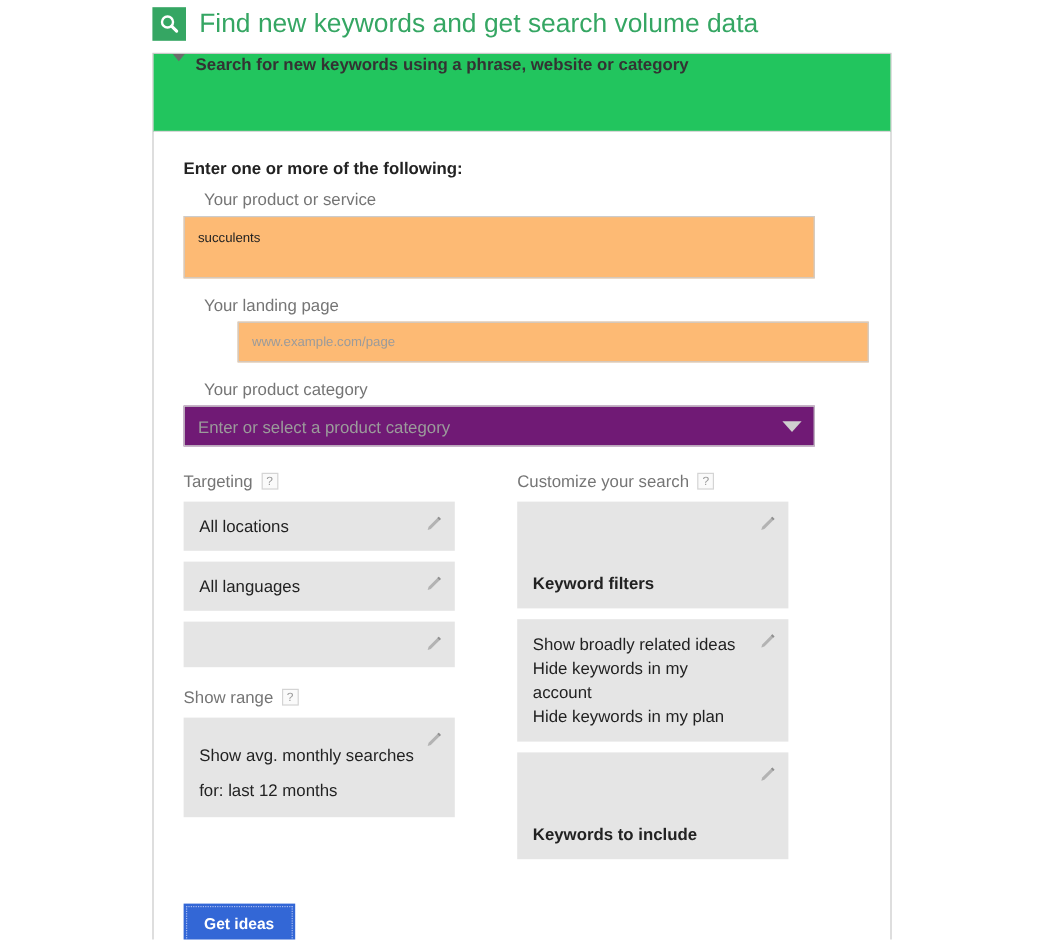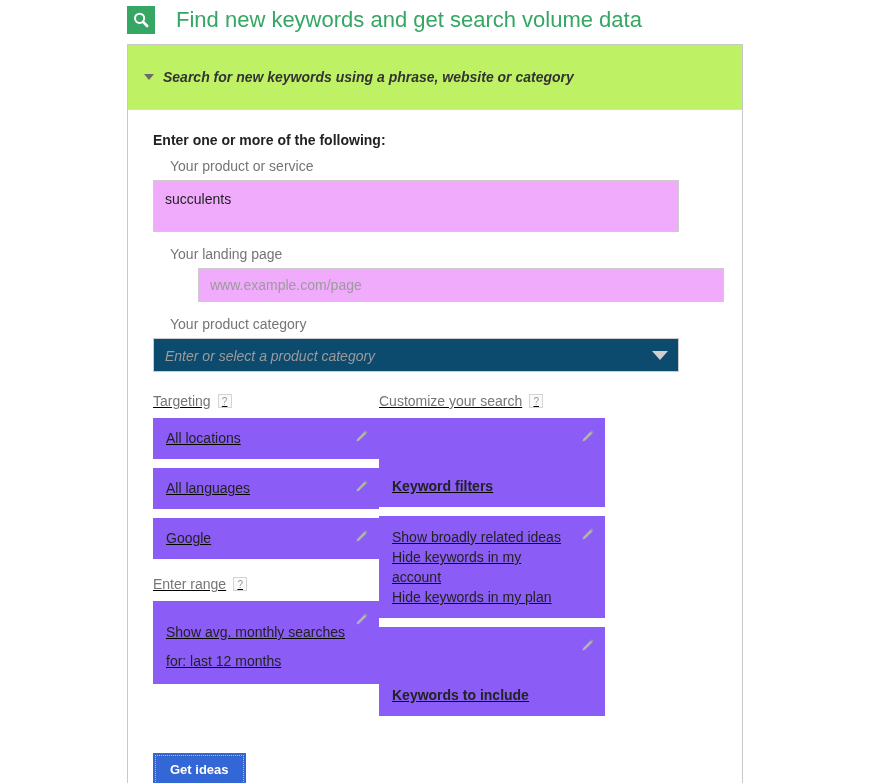--- a/index.html
+++ b/index.html
@@ -16,21 +16,21 @@
     overflow: hidden;
   }
 
   
   .page-title-row {
     position: absolute;
     left: 127px;
     top: 6px;
     display: flex;
     align-items: center;
-    gap: 21px;
+    gap: 11px;
   }
   .search-badge {
     width: 28px;
     height: 28px;
     background: #35a663;
     display: flex;
     align-items: center;
     justify-content: center;
     flex: 0 0 auto;
   }
@@ -48,27 +48,25 @@
     position: absolute;
     left: 127px;
     top: 44px;
     width: 616px;
     border: 1px solid #c9c9c9;
     background: #ffffff;
     box-sizing: border-box;
   }
   .panel-header {
     height: 65px;
-    background: #bef264;
+    background: #22c55e;
     border-bottom: 1px solid #d8d8d8;
     display: flex;
-    align-items: center;
     padding-left: 16px;
     box-sizing: border-box;
-    font-style: italic;
   }
   .caret-down {
     width: 0; height: 0;
     border-left: 5px solid transparent;
     border-right: 5px solid transparent;
     border-top: 6px solid #6b6b6b;
     margin-right: 9px;
     flex: 0 0 auto;
   }
   .panel-header-title {
@@ -93,60 +91,59 @@
     font-size: 14px;
     color: #757575;
     margin: 0 0 6px 17px;
   }
   .field-block { margin-bottom: 14px; }
 
   .textbox {
     width: 526px;
     box-sizing: border-box;
     border: 1px solid #cccccc;
-    background: #f0abfc;
+    background: #fdba74;
     font-family: "Liberation Sans", sans-serif;
-    font-size: 14px;
+    font-size: 11px;
     color: #222222;
     padding: 9px 11px;
     outline: none;
     display: block;
   }
   .textbox.tall { height: 52px; resize: none; line-height: 18px; }
   .textbox.single { height: 34px; line-height: 16px; margin-left: 45px; }
   .textbox::placeholder { color: #9b9b9b; }
 
   .select-wrap { position: relative; width: 526px; }
   .select-box {
     width: 526px;
     height: 34px;
     box-sizing: border-box;
     border: 1px solid #cccccc;
-    background: #0c4a6e;
+    background: #701a75;
     font-size: 14px;
     color: #9b9b9b;
     padding: 8px 22px 8px 11px;
     line-height: 18px;
-    font-style: italic;
   }
   .select-arrow {
     position: absolute;
     right: 11px;
     top: 13px;
     width: 0; height: 0;
     border-left: 8px solid transparent;
     border-right: 8px solid transparent;
     border-top: 9px solid #cfcfcf;
   }
 
   
   .columns {
     display: flex;
     margin-top: 20px;
-    text-decoration: underline;
+    gap: 52px;
   }
   .col { width: 226px; }
 
   .col-heading {
     display: flex;
     align-items: center;
     gap: 7px;
     font-size: 14px;
     color: #757575;
     margin-bottom: 8px;
@@ -160,21 +157,21 @@
     color: #9a9a9a;
     font-size: 10px;
     line-height: 13px;
     text-align: center;
     box-sizing: border-box;
     flex: 0 0 auto;
   }
 
   .card {
     position: relative;
-    background: #8b5cf6;
+    background: #e5e5e5;
     padding: 11px 34px 11px 13px;
     margin-bottom: 9px;
     box-sizing: border-box;
     min-height: 38px;
   }
   .card-title {
     font-size: 14px;
     color: #222222;
     line-height: 19px;
   }
@@ -275,32 +272,31 @@
           <div class="card-title">All languages</div>
           <span class="pencil">
             <svg width="15" height="15" viewBox="0 0 15 15">
               <path d="M11.6 1.6 L13.4 3.4 L5.0 11.8 L2.4 12.6 L3.2 10.0 Z" fill="#b3b3b3"></path>
               <path d="M11.6 1.6 L13.4 3.4 L12.3 4.5 L10.5 2.7 Z" fill="#8f8f8f"></path>
             </svg>
           </span>
         </div>
 
         <div class="card">
-          <div class="card-title">Google</div>
           <span class="pencil">
             <svg width="15" height="15" viewBox="0 0 15 15">
               <path d="M11.6 1.6 L13.4 3.4 L5.0 11.8 L2.4 12.6 L3.2 10.0 Z" fill="#b3b3b3"></path>
               <path d="M11.6 1.6 L13.4 3.4 L12.3 4.5 L10.5 2.7 Z" fill="#8f8f8f"></path>
             </svg>
           </span>
         </div>
 
 
         <div class="col-heading" style="margin-top:16px;">
-          <span>Enter range</span>
+          <span>Show range</span>
           <span class="help-icon">?</span>
         </div>
 
         <div class="card date-card">
           <div class="card-sub">Show avg. monthly searches</div>
           <div class="card-sub">for: last 12 months</div>
           <span class="pencil">
             <svg width="15" height="15" viewBox="0 0 15 15">
               <path d="M11.6 1.6 L13.4 3.4 L5.0 11.8 L2.4 12.6 L3.2 10.0 Z" fill="#b3b3b3"></path>
               <path d="M11.6 1.6 L13.4 3.4 L12.3 4.5 L10.5 2.7 Z" fill="#8f8f8f"></path>

